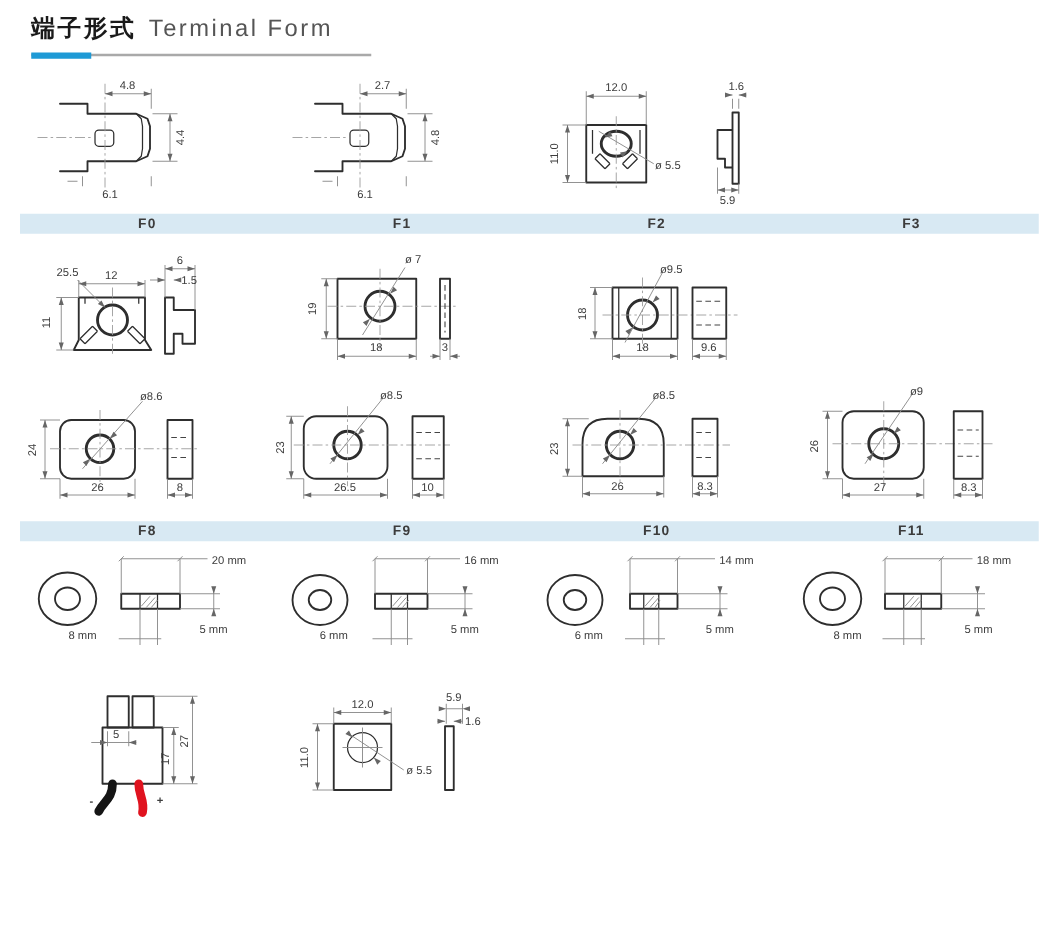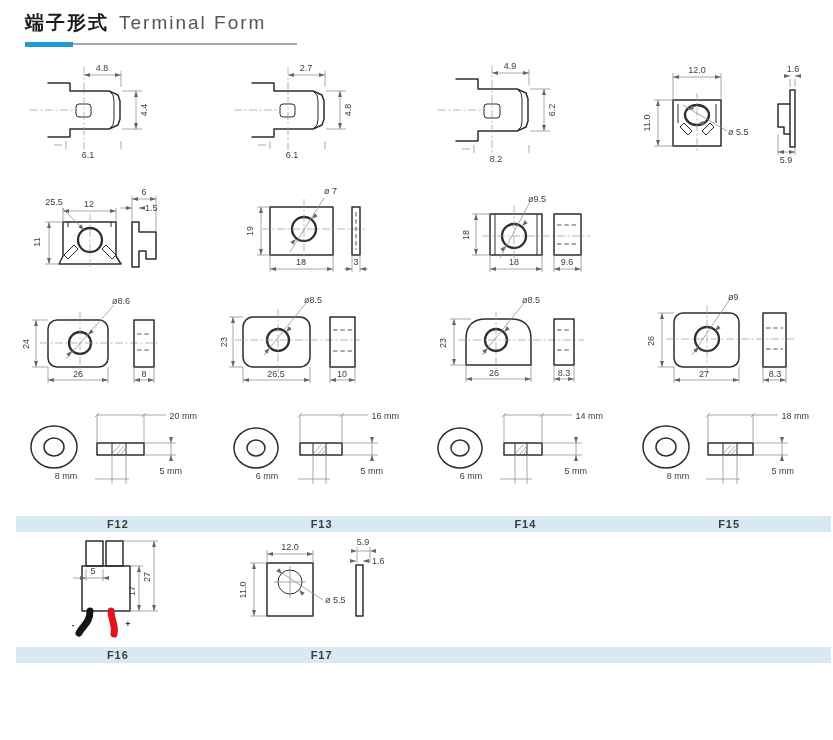--- a/index.html
+++ b/index.html
@@ -75,39 +75,20 @@
           <g>
             <path class="dm" d="M105,30 V14 M68,18 H105 M106,34 H126 M106,72 H126 M120,34 V72 M50,84 V92 M105,84 V92 M38,88 H46"></path>
             <path class="ar" d="M68,18 l6,-2 v4 z M105,18 l-6,-2 v4 z M120,34 l-2,6 h4 z M120,72 l-2,-6 h4 z"></path>
             <text x="86" y="14" text-anchor="middle">2.7</text>
             <text transform="translate(131,53) rotate(-90)" text-anchor="middle">4.8</text>
             <text x="72" y="101" text-anchor="middle">6.1</text>
           </g>
         </svg>
       </div>
 
-      <div class="cell">
-        <svg viewBox="0 0 203 113">
-          <g>
-            <path class="ol" d="M32,22 H54 V32 H93 L102,36 L104,42 V64 L102,70 L93,74 H54 V84 H32"></path>
-            <path class="o2" d="M93,32 L97,36 L98,42 V64 L97,70 L93,74"></path>
-            <rect class="o2" x="60" y="47" width="16" height="14" rx="3"></rect>
-          </g>
-          <g>
-            <path class="cl" d="M14,53 H58 M68,8 V98"></path>
-          </g>
-          <g>
-            <path class="dm" d="M105,28 V12 M68,16 H105 M106,32 H126 M106,74 H126 M120,32 V74 M50,88 V96 M105,88 V96 M38,92 H46"></path>
-            <path class="ar" d="M68,16 l6,-2 v4 z M105,16 l-6,-2 v4 z M120,32 l-2,6 h4 z M120,74 l-2,-6 h4 z"></path>
-            <text x="86" y="12" text-anchor="middle">4.9</text>
-            <text transform="translate(131,53) rotate(-90)" text-anchor="middle">6.2</text>
-            <text x="72" y="105" text-anchor="middle">8.2</text>
-          </g>
-        </svg>
-      </div>
 
       <div class="cell">
         <svg viewBox="0 0 203 113">
           <g>
             <path class="ol" d="M45,43 H93 V89 H45 Z"></path>
             <path class="o2" d="M50,47 V66 M88,47 V66 M52,70 L60,78 M56,66 L64,74 M52,70 L56,66 M60,78 L64,74 M86,70 L78,78 M82,66 L74,74 M86,70 L82,66 M78,78 L74,74"></path>
             <ellipse class="bold" cx="69" cy="58" rx="12" ry="10"></ellipse>
             <path class="cl" d="M69,36 V95"></path>
           </g>
           <g>
@@ -118,20 +99,26 @@
             <path class="ar" d="M45,20 l6,-2 v4 z M93,20 l-6,-2 v4 z M30,43 l-2,6 h4 z M30,89 l-2,-6 h4 z M60,53 l6,-1 -2,-4 z M78,64 l-6,1 2,4 z M162,19 l-6,-2 v4 z M167,19 l6,-2 v4 z M150,95 l6,-2 v4 z M167,95 l-6,-2 v4 z"></path>
             <text x="69" y="16" text-anchor="middle">12.0</text>
             <text transform="translate(22,66) rotate(-90)" text-anchor="middle">11.0</text>
             <text x="100" y="78" text-anchor="start">ø 5.5</text>
             <text x="165" y="15" text-anchor="middle">1.6</text>
             <text x="158" y="106" text-anchor="middle">5.9</text>
           </g>
         </svg>
       </div>
     </div>
+    <div class="bar">
+      <span class="bl">F0</span>
+      <span class="bl">F1</span>
+      <span class="bl">F2</span>
+      <span class="bl">F3</span>
+    </div>
 
     <div class="row">
 
       <div class="cell">
         <svg viewBox="0 0 203 113">
           <g>
             <path class="ol" d="M47,50 H100 V84 L105,92 H43 L47,84 Z"></path>
             <path class="o2" d="M52,50 V55 M95,50 V55 M62,77 L52,87 M58,73 L48,83 M62,77 L58,73 M52,87 L48,83 M86,77 L96,87 M90,73 L100,83 M86,77 L90,73 M96,87 L100,83"></path>
             <circle class="bold" cx="74" cy="68" r="12"></circle>
             <path class="cl" d="M74,42 V96"></path>
@@ -281,20 +268,26 @@
             <path class="dm" d="M64,68 L102,12 M46,26 H30 M46,80 H30 M34,26 V80 M46,80 V96 M111,80 V96 M46,93 H111 M135,80 V96 M158,80 V96 M135,93 H158"></path>
             <path class="ar" d="M87,44 l2.8,-5.7 2.9,2.9 z M71,60 l-5.7,2.8 2.9,2.9 z M34,26 l-2,6 h4 z M34,80 l-2,-6 h4 z M46,93 l6,-2 v4 z M111,93 l-6,-2 v4 z M135,93 l6,-2 v4 z M158,93 l-6,-2 v4 z"></path>
             <text x="100" y="13" text-anchor="start">ø9</text>
             <text transform="translate(26,54) rotate(-90)" text-anchor="middle">26</text>
             <text x="76" y="90" text-anchor="middle">27</text>
             <text x="147" y="90" text-anchor="middle">8.3</text>
           </g>
         </svg>
       </div>
     </div>
+    <div class="bar">
+      <span class="bl">F8</span>
+      <span class="bl">F9</span>
+      <span class="bl">F10</span>
+      <span class="bl">F11</span>
+    </div>
 
     <div class="row">
 
       <div class="cell">
         <svg viewBox="0 0 203 113">
           <g>
             <ellipse class="ol" cx="38" cy="45" rx="23" ry="21"></ellipse>
             <ellipse class="ol" cx="38" cy="45" rx="10" ry="9"></ellipse>
           </g>
           <g>
@@ -367,26 +360,20 @@
           </g>
           <g>
             <path class="dm" d="M80,13 H150 M80,13 V41 M125,13 V41 M78,15 l4,-4 M123,15 l4,-4 M125,41 H160 M125,53 H160 M154,37 V57 M95,53 V82 M109,53 V82 M78,77 H112"></path>
             <path class="ar" d="M154,41 l-2,-6 h4 z M154,53 l-2,6 h4 z"></path>
             <text x="50" y="77" text-anchor="middle">8 mm</text>
             <text x="181" y="17" text-anchor="end">18 mm</text>
             <text x="166" y="72" text-anchor="end">5 mm</text>
           </g>
         </svg>
       </div>
-    </div>
-    <div class="bar">
-      <span class="bl">F12</span>
-      <span class="bl">F13</span>
-      <span class="bl">F14</span>
-      <span class="bl">F15</span>
     </div>
 
     <div class="row">
 
       <div class="cell">
         <svg viewBox="0 0 203 113">
           <g>
             <rect class="ol" x="70" y="8" width="17" height="25"></rect>
             <rect class="ol" x="90" y="8" width="17" height="25"></rect>
             <rect class="ol" x="66" y="33" width="48" height="45"></rect>
@@ -425,21 +412,15 @@
             <text x="105" y="70" text-anchor="start">ø 5.5</text>
             <text x="143" y="12" text-anchor="middle">5.9</text>
             <text x="152" y="31" text-anchor="start">1.6</text>
           </g>
         </svg>
       </div>
 
       <div class="cell"></div>
       <div class="cell"></div>
     </div>
-    <div class="bar">
-      <span class="bl">F16</span>
-      <span class="bl">F17</span>
-      <span class="bl"></span>
-      <span class="bl"></span>
-    </div>
 
   </div>
 </div>
 
 </body></html>

